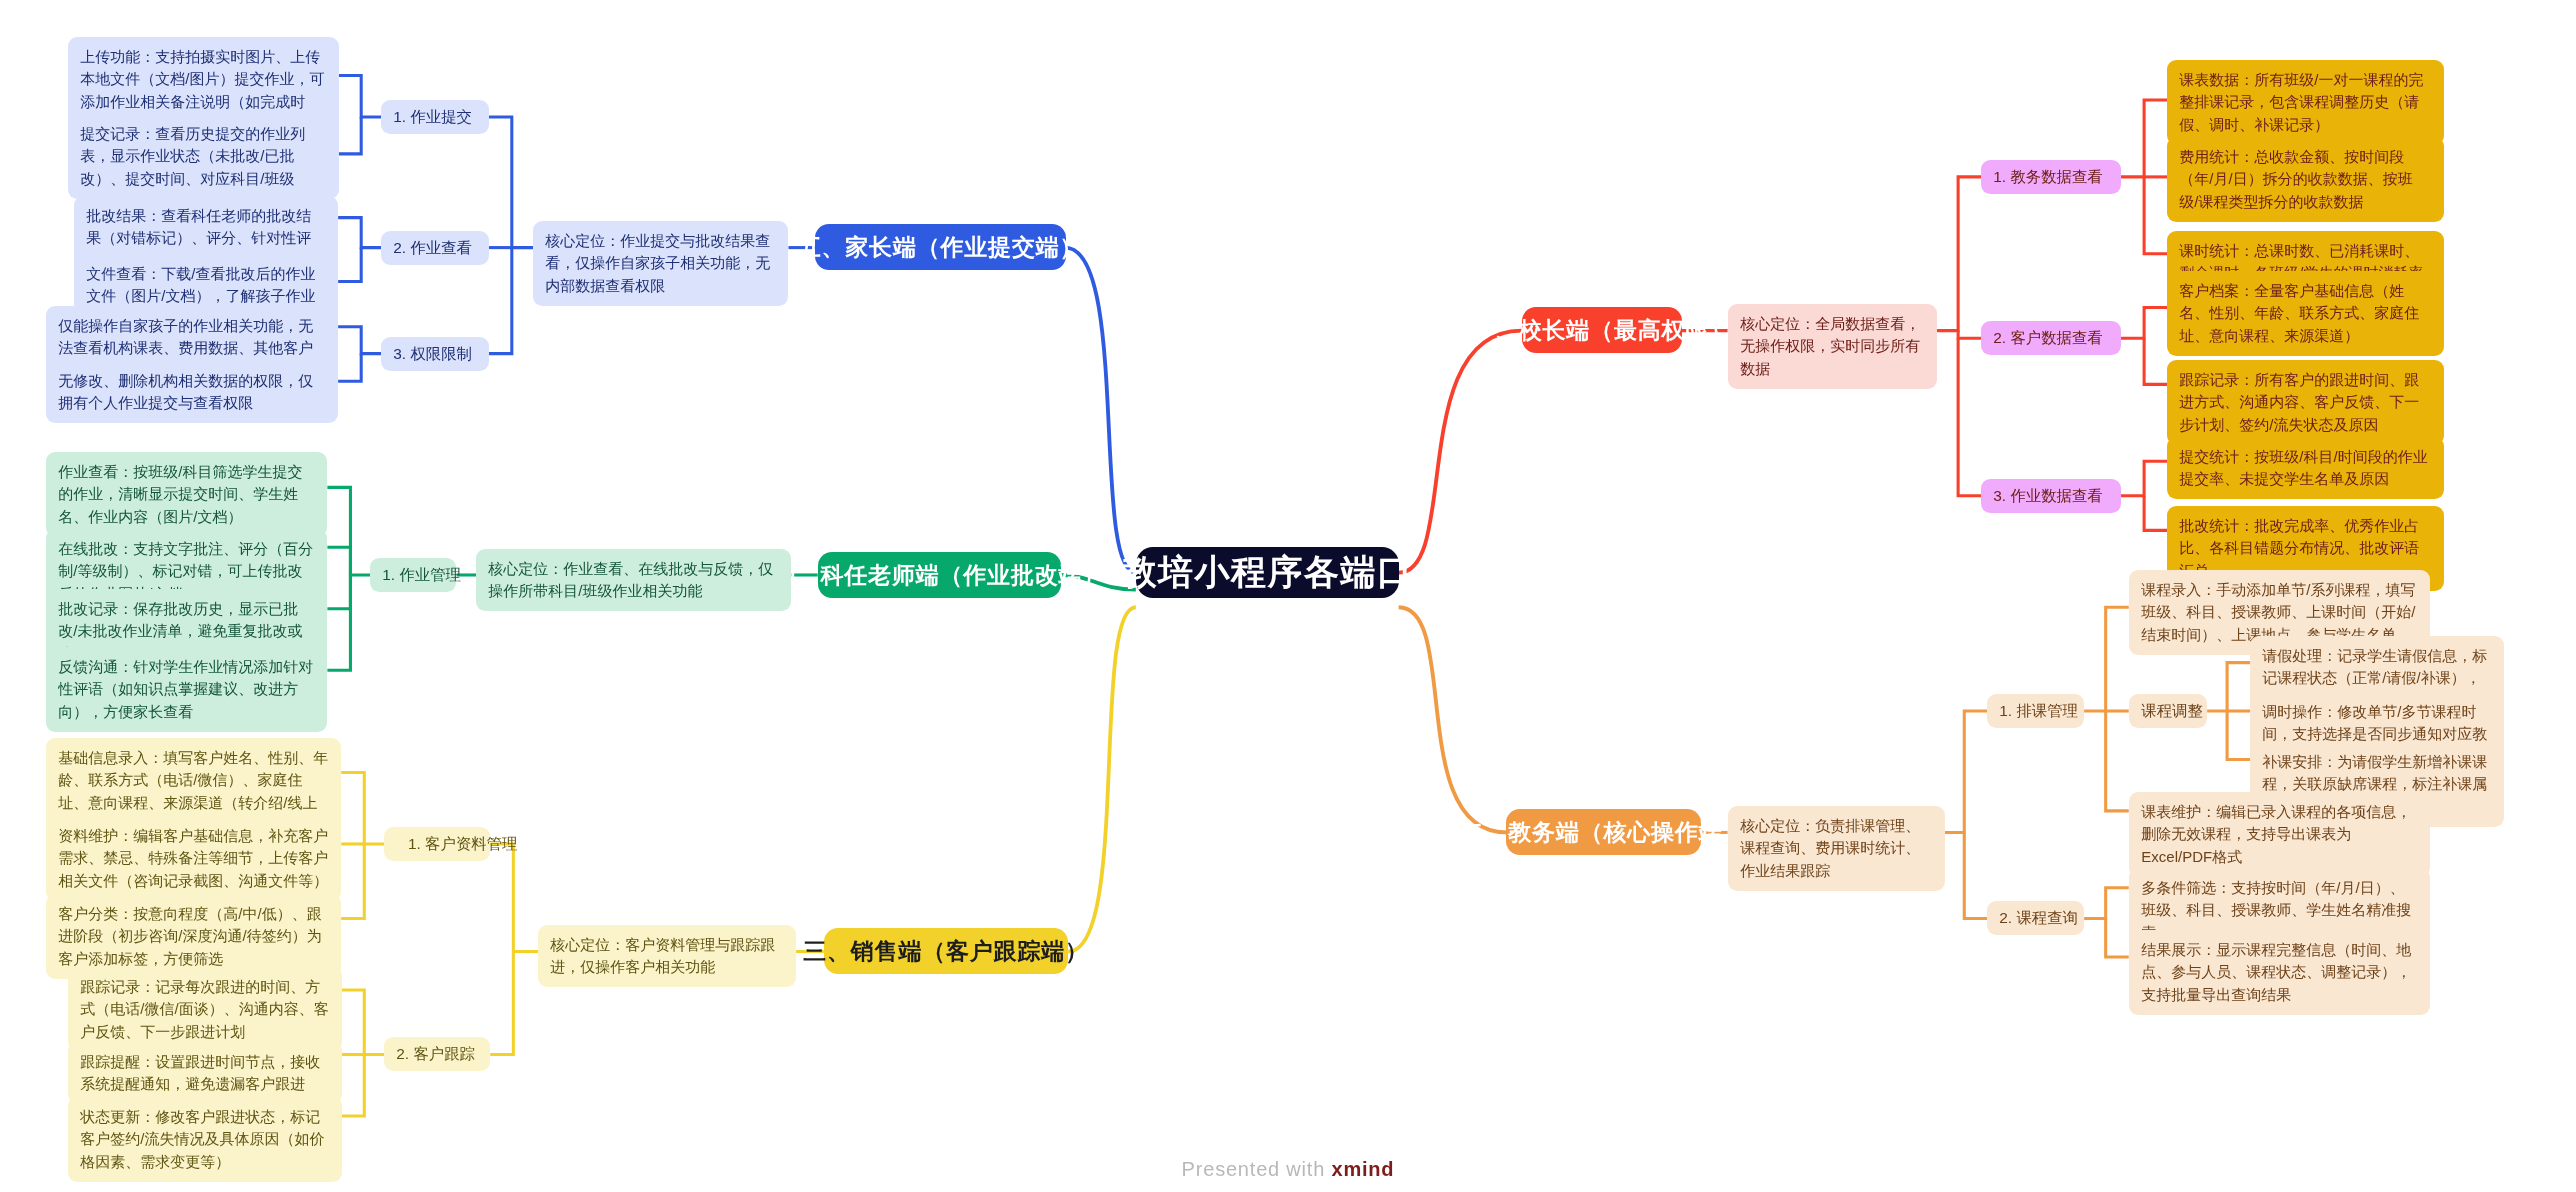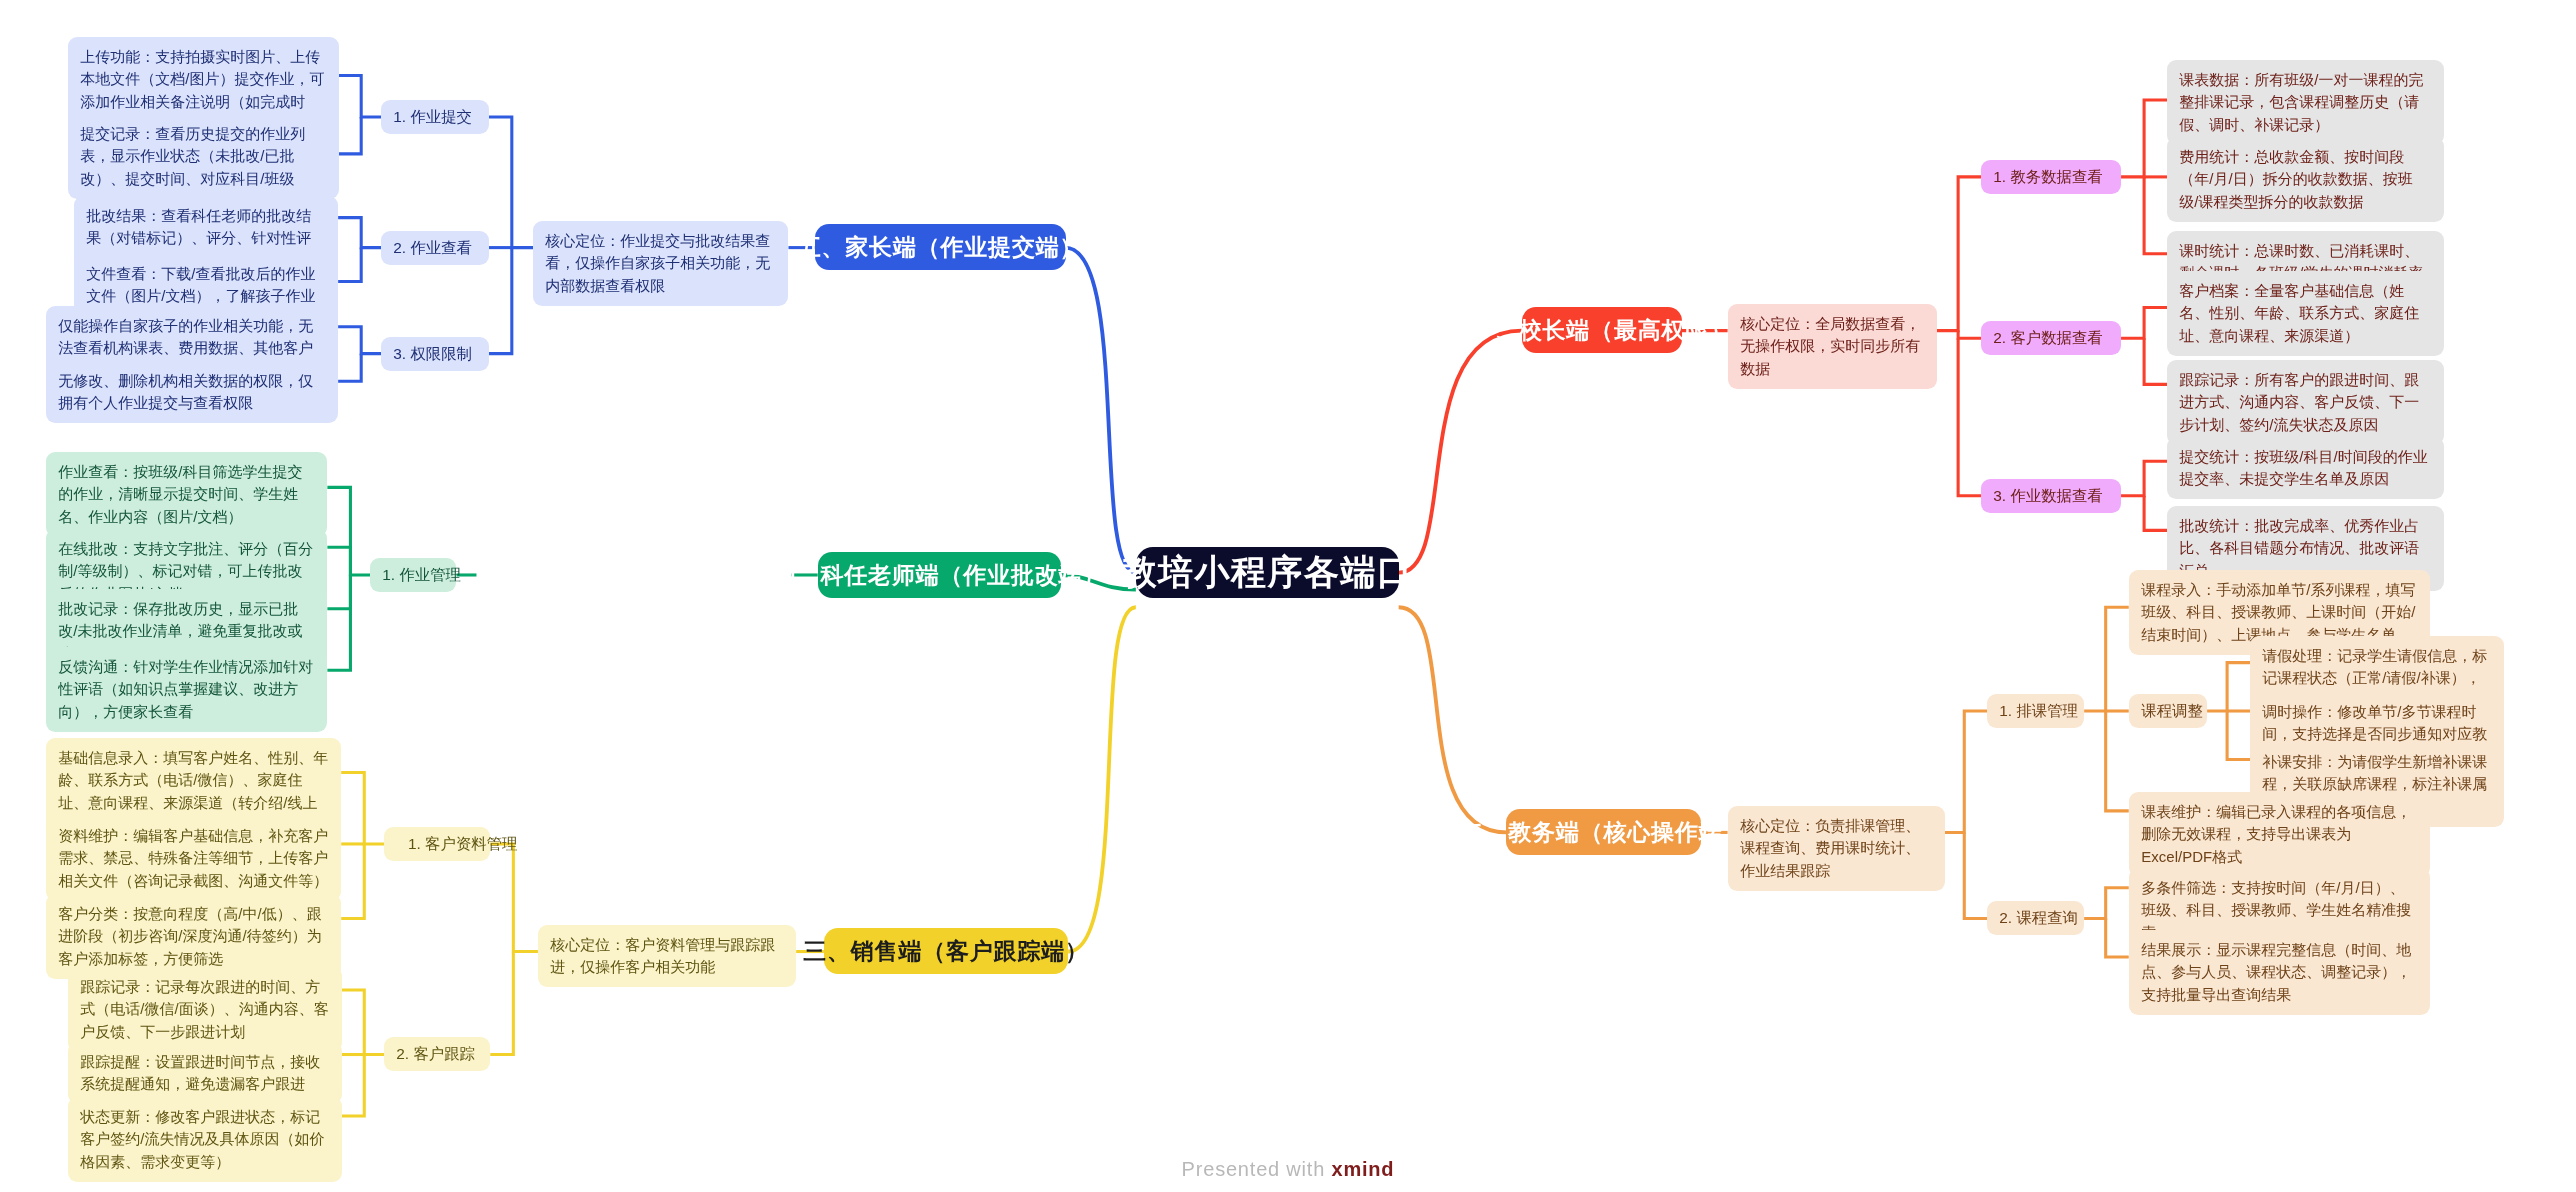--- a/index.html
+++ b/index.html
@@ -42,21 +42,21 @@
   .chip.orange{background:#fae7d2;color:#6d4218;}
   .chip.yellow{background:#fbf3c9;color:#5e5412;}
   .chip.green{background:#cdeedd;color:#13543a;}
   .chip.blue{background:#dbe2fb;color:#1e2f74;}
 
   
   .leaf{
     font-size:15px;line-height:1.5;border-radius:9.2px;
     padding:8.5px 12.3px;box-sizing:border-box;
   }
-  .leaf.red{background:#e5e5e5;color:#6d2019;}
+  .leaf.red{background:#eab308;color:#6d2019;}
   .leaf.orange{background:#fae7d2;color:#6d4218;}
   .leaf.yellow{background:#fbf3c9;color:#5e5412;}
   .leaf.green{background:#cdeedd;color:#13543a;}
   .leaf.blue{background:#dbe2fb;color:#1e2f74;}
 
   
   .note{
     font-size:15px;line-height:1.5;border-radius:9.2px;padding:8.5px 12.3px;
     box-sizing:border-box;
   }
@@ -270,20 +270,23 @@
   <div class="node leaf yellow" style="left:68px;top:1042px;width:274px;">
     <span class="txt">跟踪提醒：设置跟进时间节点，接收系统提醒通知，避免遗漏客户跟进</span>
   </div>
   <div class="node leaf yellow" style="left:68px;top:1097px;width:274px;">
     <span class="txt">状态更新：修改客户跟进状态，标记客户签约/流失情况及具体原因（如价格因素、需求变更等）</span>
   </div>
 
   <div class="node main green" style="left:818px;top:552px;width:243px;height:46px;">
     <span class="txt">四、科任老师端（作业批改端）</span>
   </div>
+  <div class="node note green" style="left:476px;top:549px;width:315px;">
+    <span class="txt">核心定位：作业查看、在线批改与反馈，仅操作所带科目/班级作业相关功能</span>
+  </div>
 
   <div class="node chip green" style="left:370px;top:558px;width:86px;height:34px;">
     <span class="txt">1. 作业管理</span>
   </div>
 
   <div class="node leaf green" style="left:46px;top:452px;width:281px;">
     <span class="txt">作业查看：按班级/科目筛选学生提交的作业，清晰显示提交时间、学生姓名、作业内容（图片/文档）</span>
   </div>
   <div class="node leaf green" style="left:46px;top:529px;width:281px;">
     <span class="txt">在线批改：支持文字批注、评分（百分制/等级制）、标记对错，可上传批改后的作业图片/文档</span>

